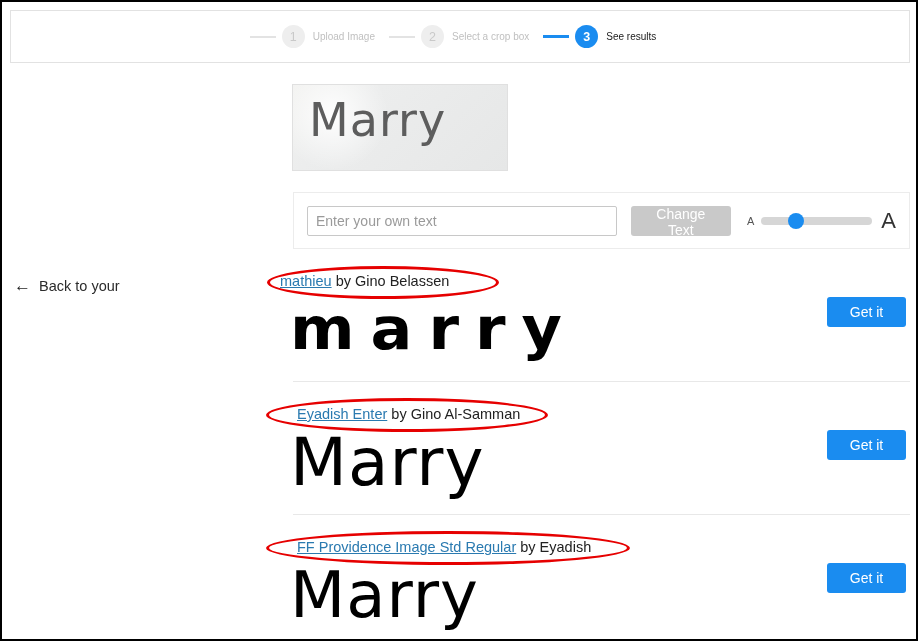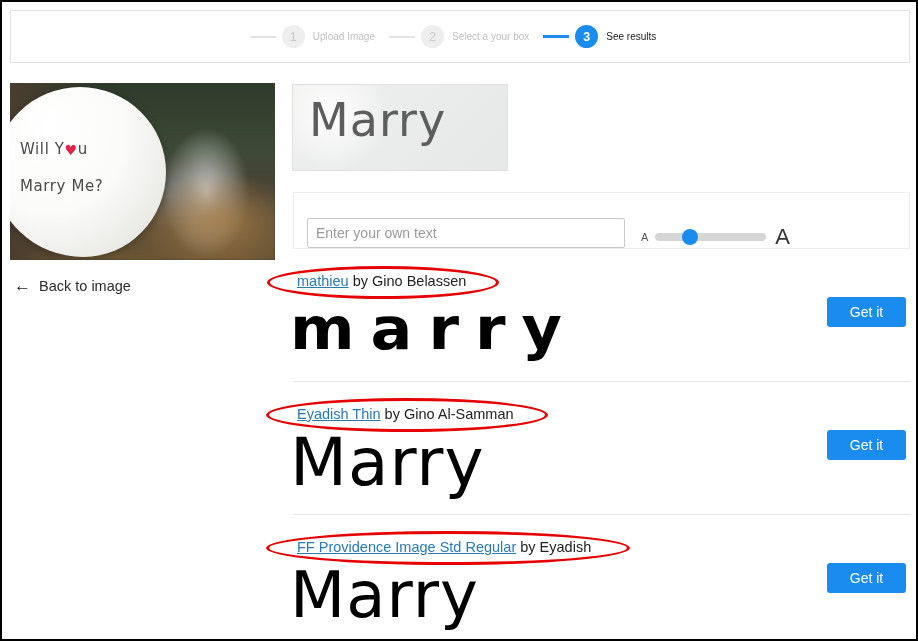--- a/index.html
+++ b/index.html
@@ -166,21 +166,21 @@
   .controls {
     position: absolute;
     left: 291px;
     top: 190px;
     width: 617px;
     height: 57px;
     box-sizing: border-box;
     border: 1px solid #ececec;
     background: #ffffff;
     display: flex;
-    align-items: flex-end;
+    align-items: center;
     padding: 0 13px;
   }
   .text-input {
     width: 318px;
     height: 30px;
     box-sizing: border-box;
     border: 1px solid #c8c8c8;
     border-radius: 2px;
     padding: 0 8px;
     font-family: "Liberation Sans", sans-serif;
@@ -333,76 +333,69 @@
 
       <div class="step">
         <span class="step-line"></span>
         <span class="step-circle">1</span>
         <span class="step-label">Upload Image</span>
       </div>
 
       <div class="step">
         <span class="step-line"></span>
         <span class="step-circle">2</span>
-        <span class="step-label">Select a your box</span>
+        <span class="step-label">Select a crop box</span>
       </div>
 
       <div class="step">
         <span class="step-line active"></span>
         <span class="step-circle active">3</span>
         <span class="step-label active">See results</span>
       </div>
 
     </div>
   </div>
 
-  <div class="thumb">
-    <div class="thumb-bg"></div>
-    <div class="thumb-dark-left"></div>
-    <div class="balloon">
-      <div class="balloon-line1"><span>Will Y</span><span class="heart">♥</span><span>u</span></div>
-      <div class="balloon-line2">Marry Me?</div>
-    </div>
-  </div>
 
   <div class="crop-preview">
     <div class="crop-glare"></div>
     <div class="crop-preview-text">Marry</div>
   </div>
 
   <div class="controls">
     <input class="text-input" type="text" placeholder="Enter your own text" style="">
+    <button class="change-btn">Change Text</button>
     <div class="slider-group">
       <span class="size-small">A</span>
       <div class="slider-track">
         <div class="slider-thumb" id="slider-thumb" style="left: 31%;"></div>
       </div>
       <span class="size-large">A</span>
     </div>
   </div>
 
   <a class="back-link">
     <span class="back-arrow">←</span>
-    <span>Back to image</span>
+    <span>Back to your</span>
   </a>
 
   <div class="result" style="top:0">
-    <div class="font-meta" style="left:295px; top:271px;">
+    <div class="font-meta" style="left:278px; top:271px;">
       <span class="font-link">mathieu</span>
       <span>by</span>
       <span>Gino Belassen</span>
     </div>
     <div class="sample sample-1" style="left:288px; top:288px;">marry</div>
     <button class="get-it" style="left:825px; top:295px;">Get it</button>
     <div class="result-divider" style="top:379px;"></div>
   </div>
 
   <div class="result" style="top:0">
     <div class="font-meta" style="left:295px; top:404px;">
-      <span class="font-link">Eyadish Thin</span>
+      <span class="font-link">Eyadish Enter</span>
       <span>by</span>
       <span>Gino Al-Samman</span>
     </div>
     <div class="sample sample-2" style="left:288px; top:422px;">Marry</div>
     <button class="get-it" style="left:825px; top:428px;">Get it</button>
     <div class="result-divider" style="top:512px;"></div>
   </div>
 
   <div class="result" style="top:0">
     <div class="font-meta" style="left:295px; top:537px;">

